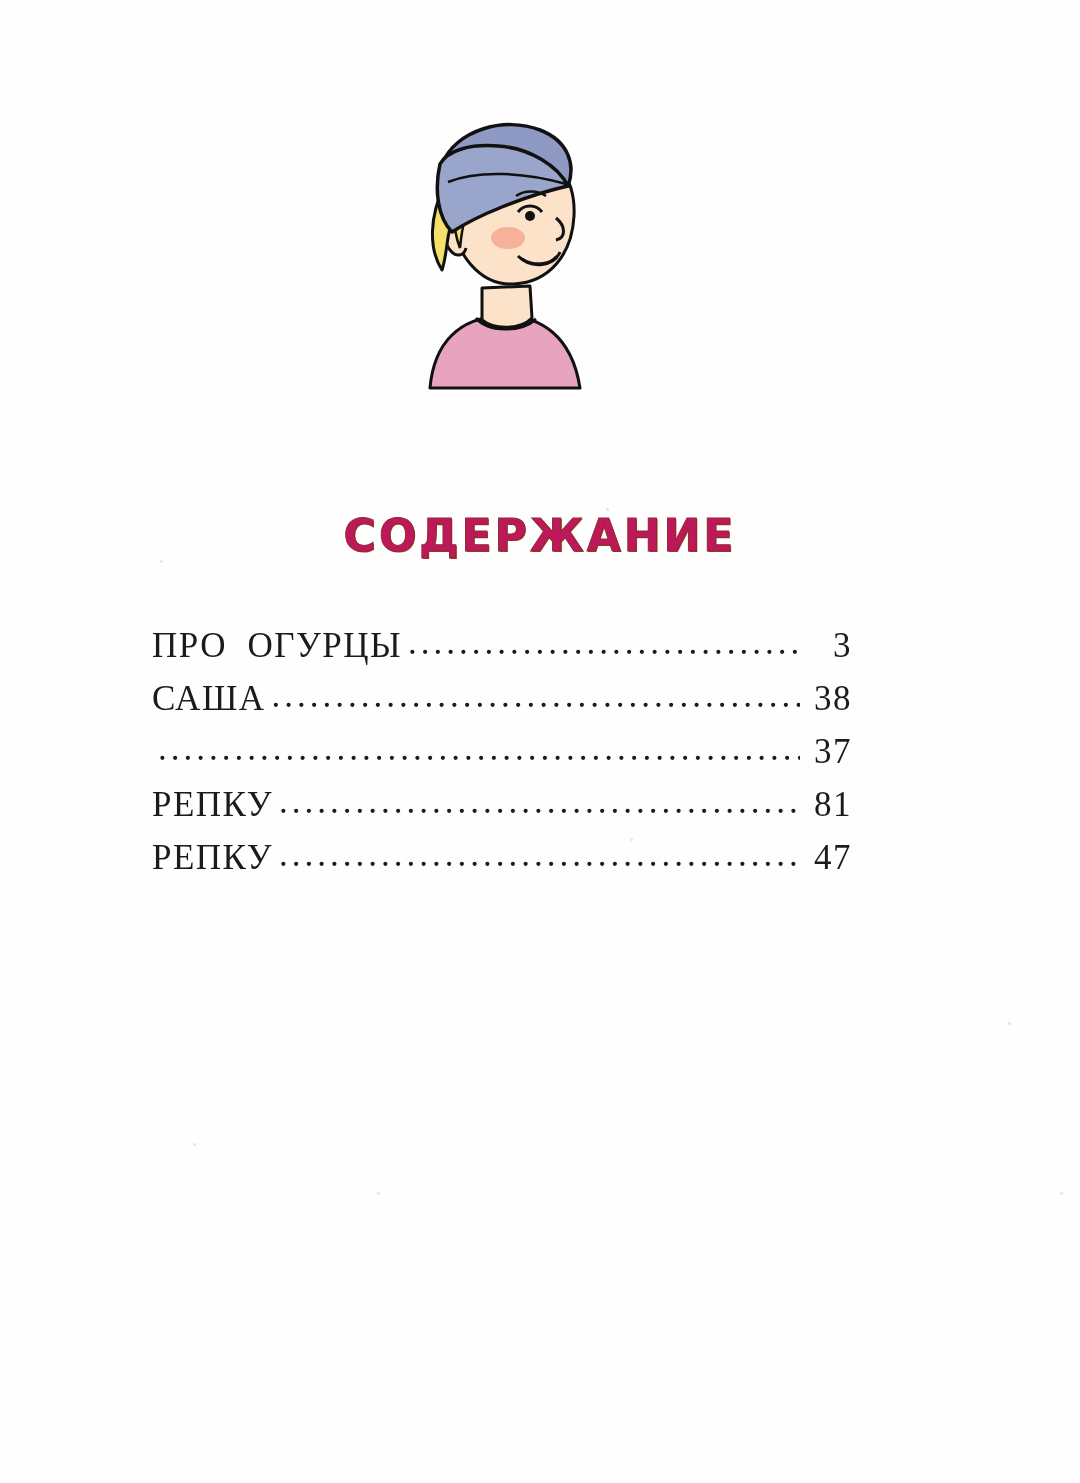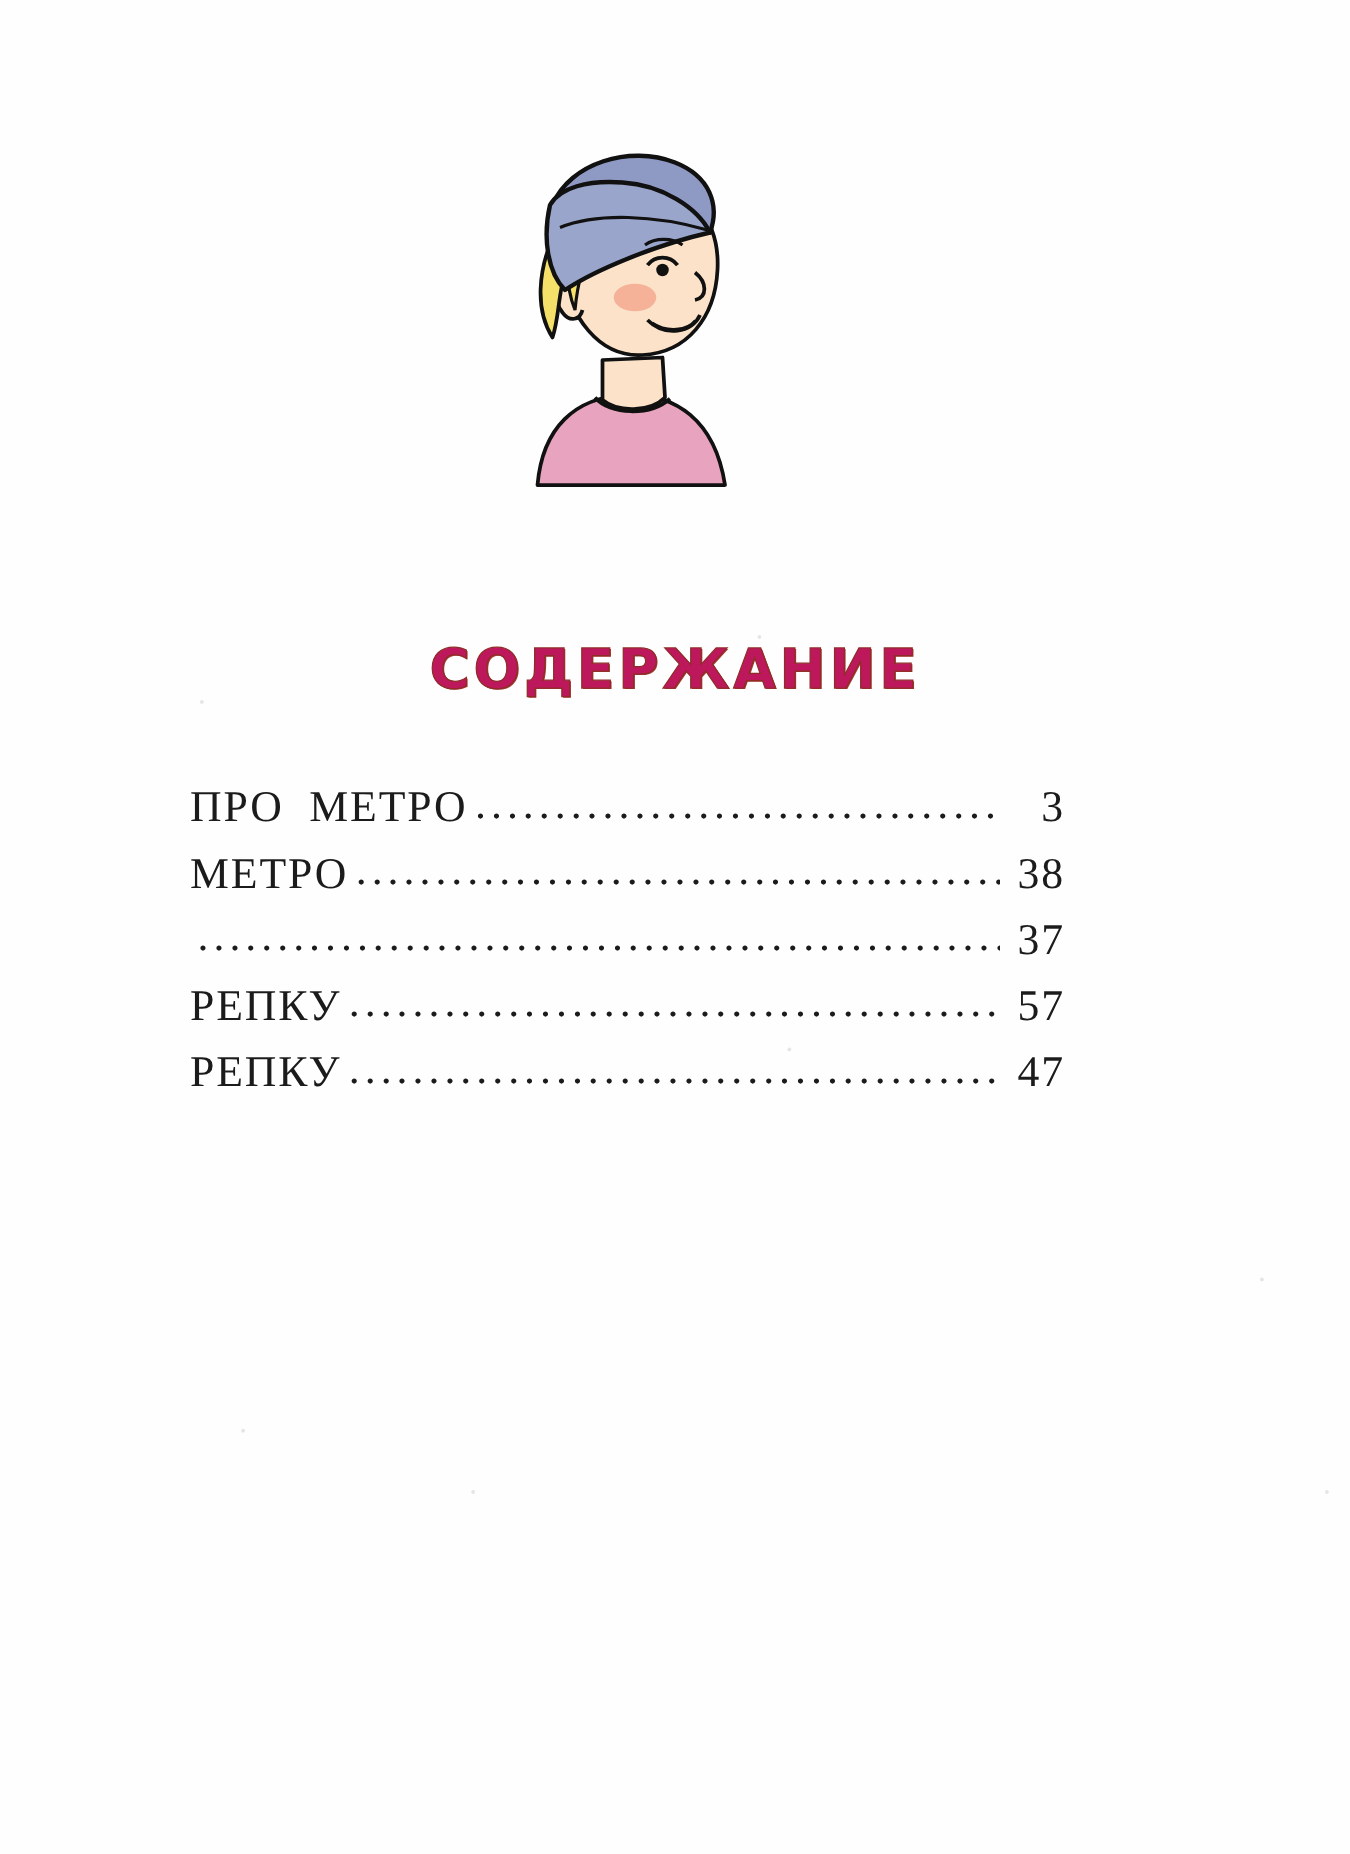--- a/index.html
+++ b/index.html
@@ -145,40 +145,40 @@
       <path d="M128 136 C142 150 164 146 170 132" fill="none" stroke="#111" stroke-width="3"></path>
       <path d="M132 138 C144 146 160 144 166 136" fill="none" stroke="#111" stroke-width="1.5"></path>
     </svg>
   </div>
 
   <div class="contents-title">СОДЕРЖАНИЕ</div>
 
   <div class="toc">
 
     <div class="toc-row">
-      <span class="toc-label">ПРО  МЕТРО</span>
+      <span class="toc-label">ПРО  ОГУРЦЫ</span>
       <span class="toc-leader">................................................................</span>
       <span class="toc-page">3</span>
     </div>
 
     <div class="toc-row">
-      <span class="toc-label">МЕТРО</span>
+      <span class="toc-label">САША</span>
       <span class="toc-leader">................................................................</span>
       <span class="toc-page">38</span>
     </div>
 
     <div class="toc-row">
       <span class="toc-leader">................................................................</span>
       <span class="toc-page">37</span>
     </div>
 
     <div class="toc-row">
       <span class="toc-label">РЕПКУ</span>
       <span class="toc-leader">................................................................</span>
-      <span class="toc-page">57</span>
+      <span class="toc-page">81</span>
     </div>
 
     <div class="toc-row">
       <span class="toc-label">РЕПКУ</span>
       <span class="toc-leader">................................................................</span>
       <span class="toc-page">47</span>
     </div>
 
   </div>
 </div>

